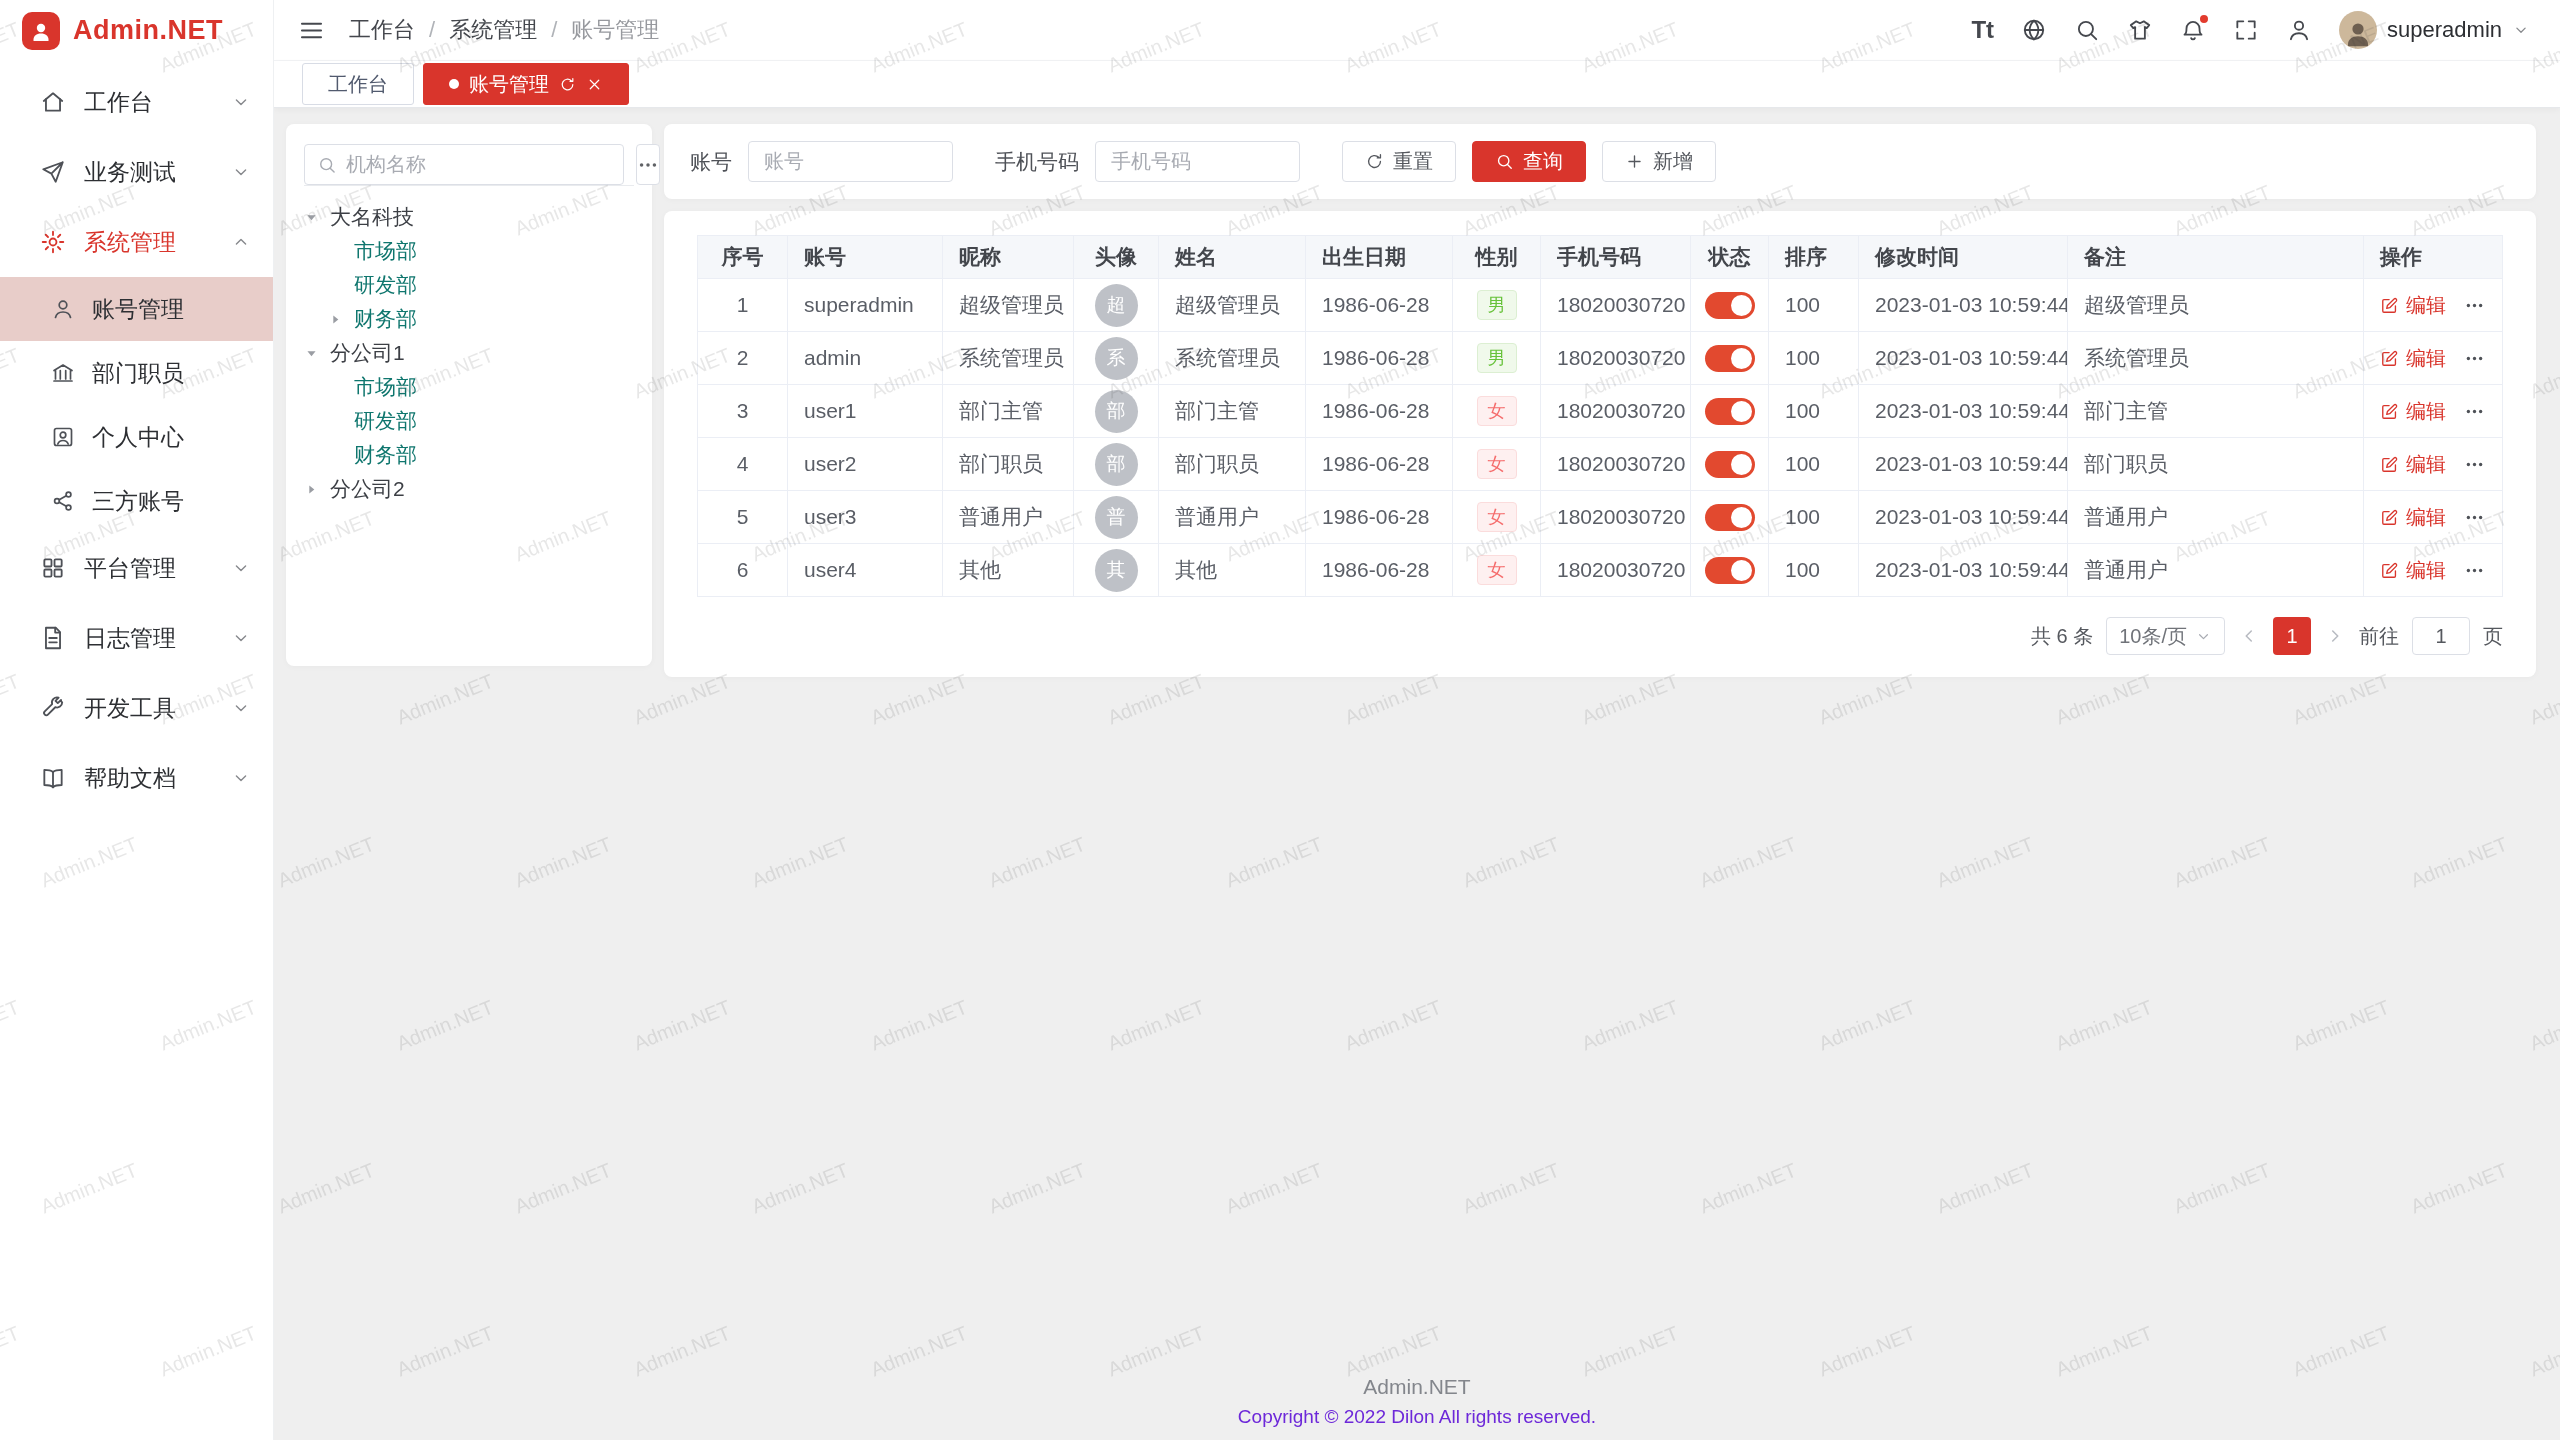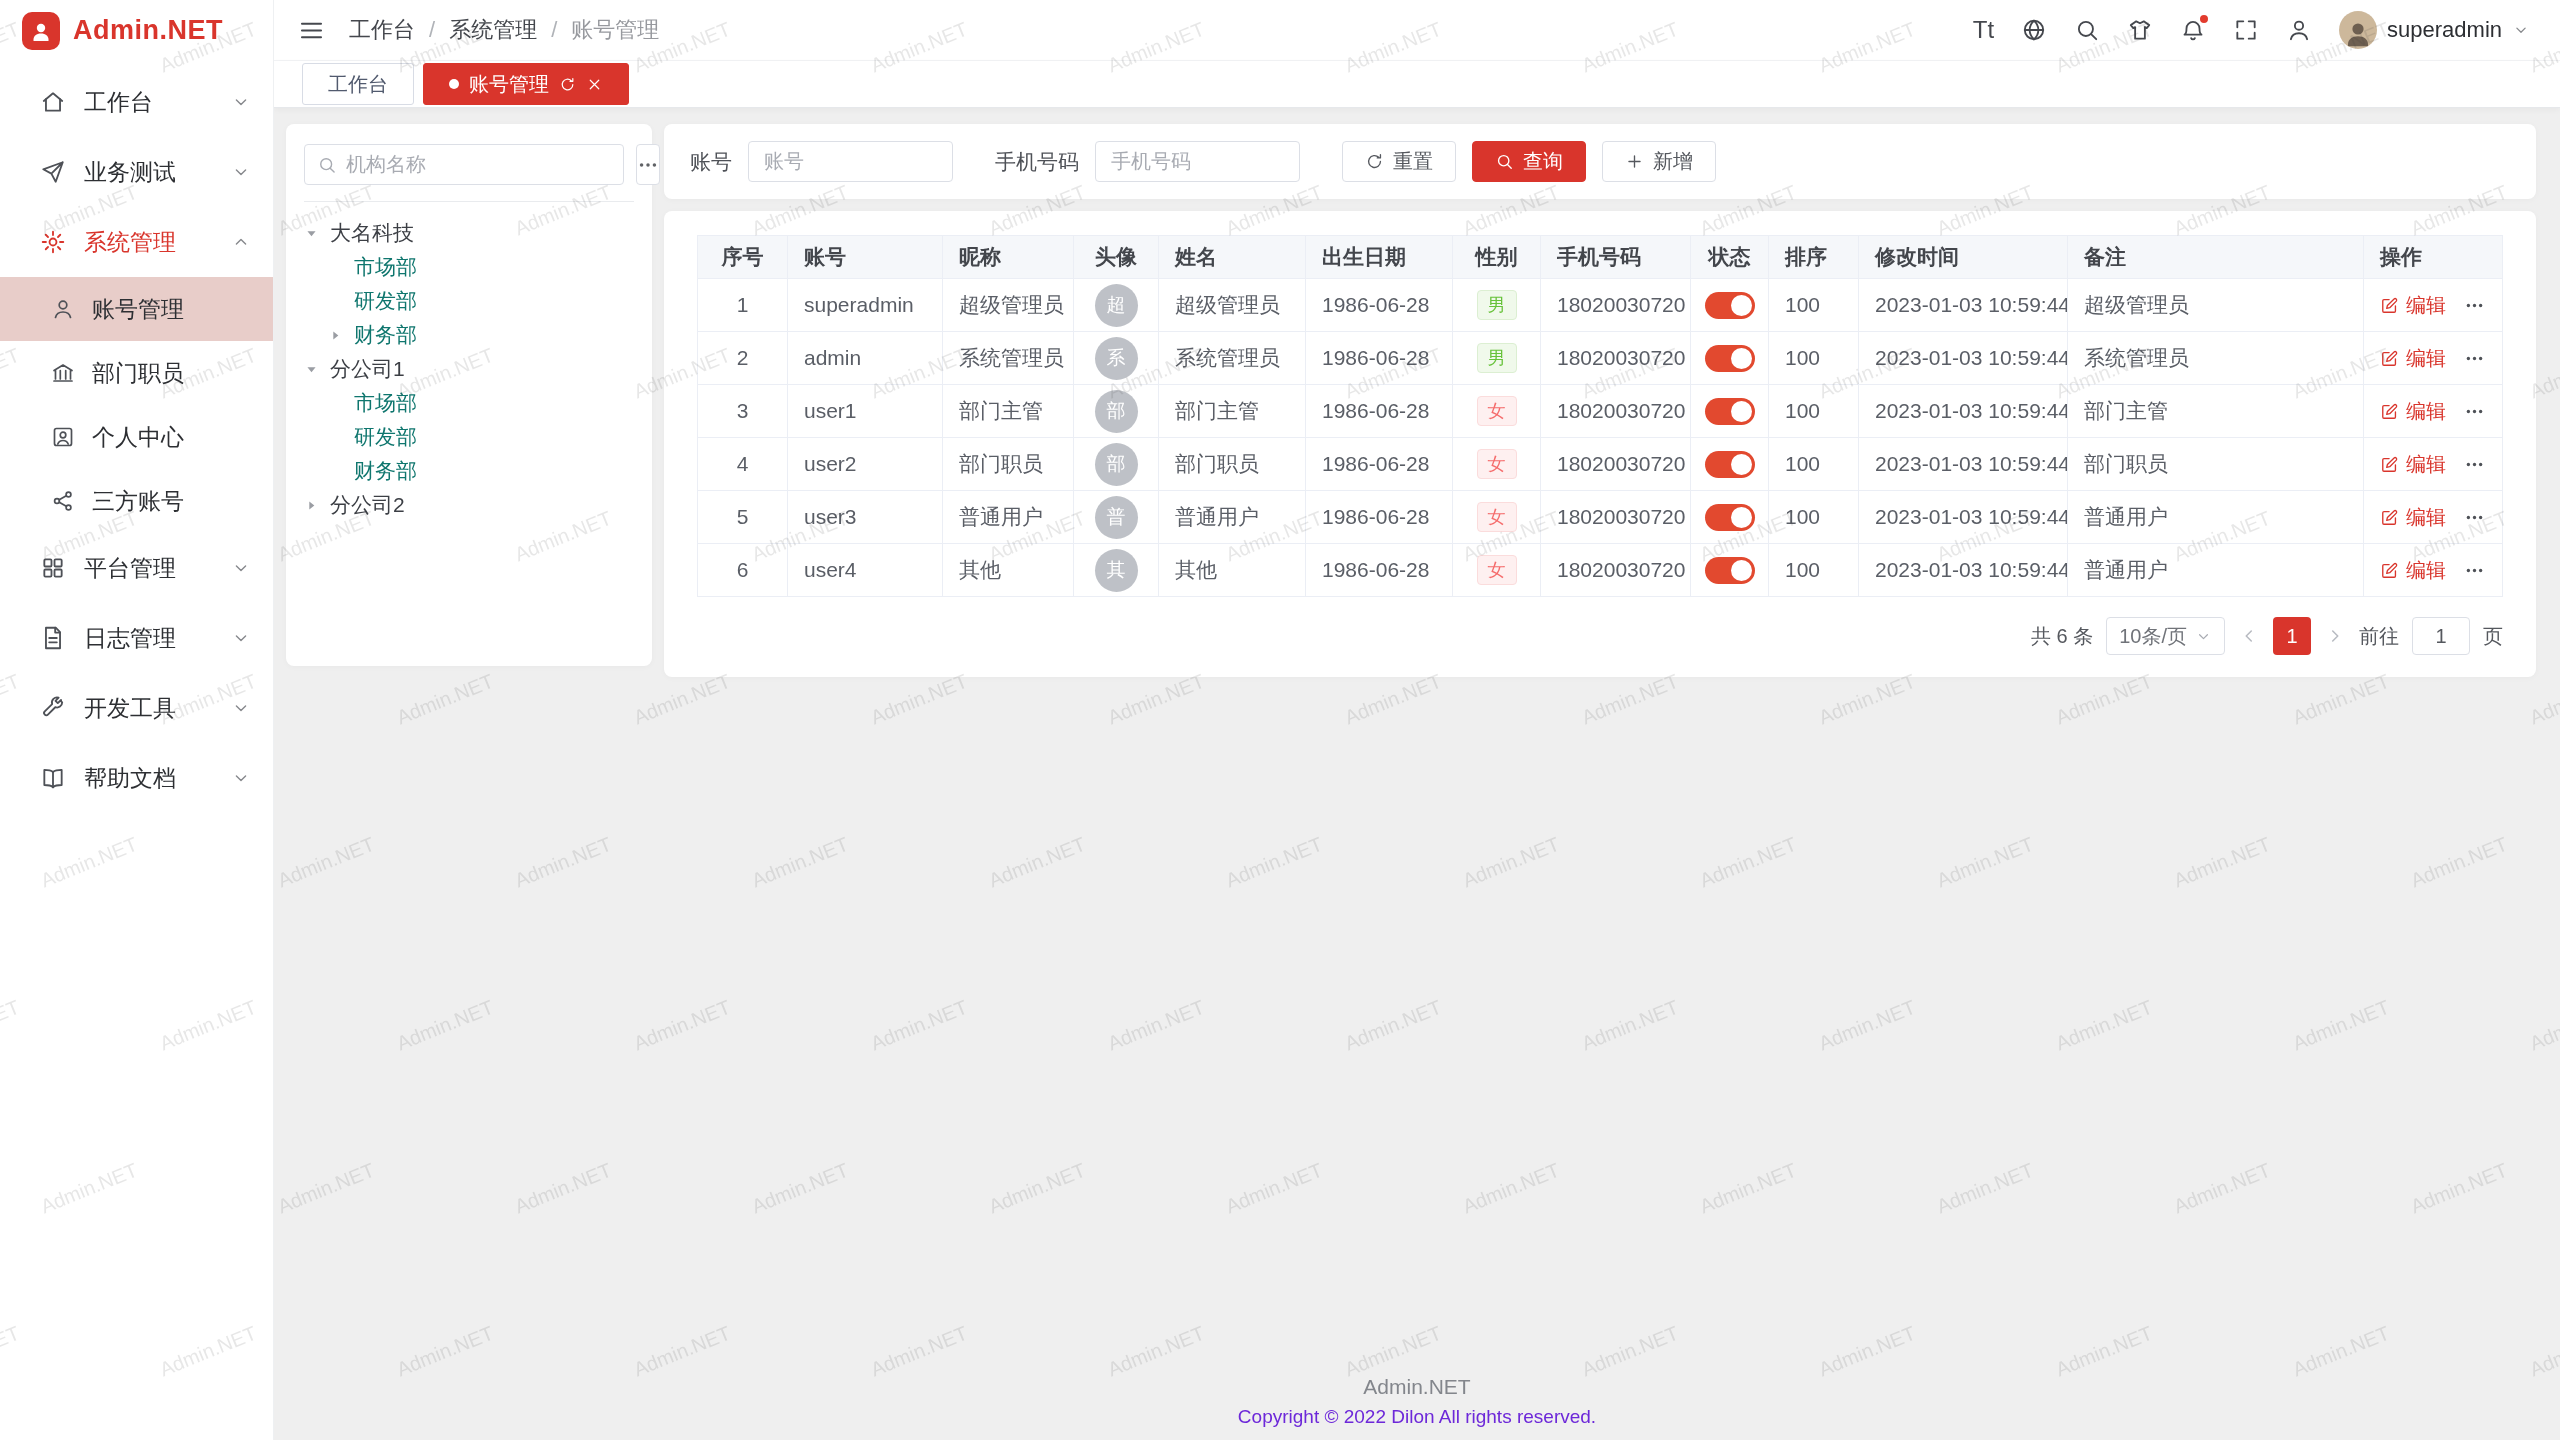--- a/index.html
+++ b/index.html
@@ -23,21 +23,21 @@
   .menu-item.parent-active,.menu-item.parent-active .mi-icon{color:var(--primary)}
   .submenu .menu-item{height:64px;padding-left:50px}
   .submenu .menu-item .mi-icon{width:26px;height:26px;margin-right:16px}
   .submenu .menu-item.active{background:var(--active-bg)}
 
   
   .main{flex:1;display:flex;flex-direction:column;position:relative;min-width:0}
   .topbar{height:61px;background:#fff;display:flex;align-items:center;justify-content:space-between;padding:0 30px 0 24px;border-bottom:1px solid #f2f3f5}
   .topbar-left{display:flex;align-items:center;gap:24px}
   .icon-btn{display:inline-flex;align-items:center;justify-content:center;color:#45484e;cursor:pointer;position:relative}
-  .tt{font-size:24px;font-weight:400;line-height:1}
+  .tt{font-size:24px;font-weight:700;line-height:1}
   .breadcrumb{display:flex;align-items:center;gap:14px;font-size:22px;color:#44474d}
   .bc-sep{color:#b0b3b8}
   .bc-item{cursor:pointer}
   .bc-item.last{color:#97999e;cursor:default}
   .topbar-right{display:flex;align-items:center;gap:27px}
   .bell-dot{position:absolute;top:-4px;right:-4px;width:12px;height:12px;border-radius:50%;background:#e23b2e;border:2px solid #fff}
   .user-box{display:flex;align-items:center;gap:10px;cursor:pointer}
   .avatar{width:38px;height:38px;border-radius:50%;background:#cdb89b;color:#6e5f50;display:flex;align-items:flex-end;justify-content:center;overflow:hidden}
   .username{font-size:22px;color:#2d2f33}
   .user-caret{color:#87898d;display:flex}
@@ -46,21 +46,21 @@
   .tabbar{height:47px;background:#fff;display:flex;align-items:center;gap:9px;padding-left:28px;border-bottom:1px solid #e6e8eb;box-shadow:0 2px 6px rgba(0,0,0,.04)}
   .tab{height:42px;display:inline-flex;align-items:center;gap:10px;padding:0 25px;border:1px solid #d8dce5;border-radius:3px;background:#fff;font-size:20px;color:#515a6e;cursor:pointer}
   .tab.active{background:var(--primary);border-color:var(--primary);color:#fff}
   .tab .dot{width:10px;height:10px;border-radius:50%;background:#fff}
   .tab-ic{display:inline-flex;color:#fff;cursor:pointer}
 
   
   .content{flex:1;display:flex;align-items:flex-start;gap:12px;padding:16px 24px 0 12px}
   .card{background:#fff;border-radius:8px;box-shadow:0 1px 6px rgba(0,0,0,.03)}
   .tree-card{width:366px;min-width:366px;height:542px;padding:20px 18px}
-  .tree-top{display:flex;gap:12px;align-items:center;padding-bottom:16px;border-bottom:1px solid #e9ebee;margin-bottom:14px}
+  .tree-top{display:flex;gap:12px;align-items:center;border-bottom:1px solid #e9ebee;margin-bottom:14px}
   .tree-search{flex:1;height:41px;border:1px solid #dcdfe6;border-radius:4px;display:flex;align-items:center;padding:0 12px;gap:9px;color:#a8abb2;background:#fff}
   .ts-input{border:none;outline:none;flex:1;font-size:20px;min-width:0;color:#606266;font-family:inherit;background:transparent}
   .ts-input::placeholder{color:#a8abb2}
   .more-btn{width:48px;height:41px;border:1px solid #dcdfe6;border-radius:4px;background:#fff;display:flex;align-items:center;justify-content:center;color:#606266;cursor:pointer}
   .tree-node{height:34px;display:flex;align-items:center;font-size:21px;color:#0f766e;cursor:pointer;white-space:nowrap}
   .tree-node.depth0{color:#3c3f45}
   .tree-node.depth1{padding-left:24px}
   .tree-caret{width:26px;display:flex;align-items:center;color:#9a9da3}
   .tree-caret.open svg{transform:rotate(90deg)}
   .tree-caret.empty{width:26px}

